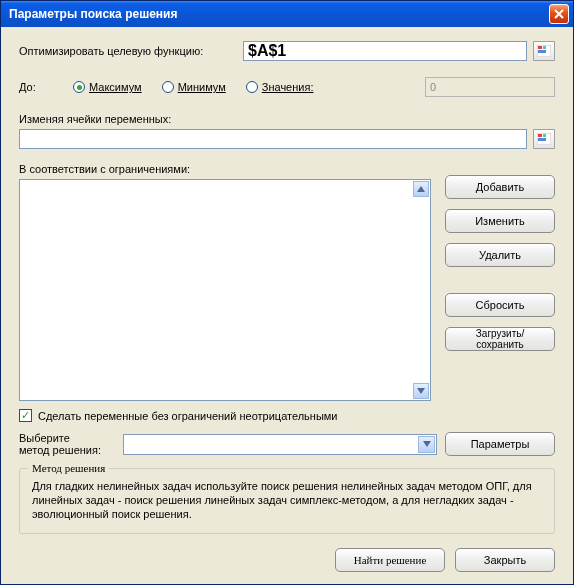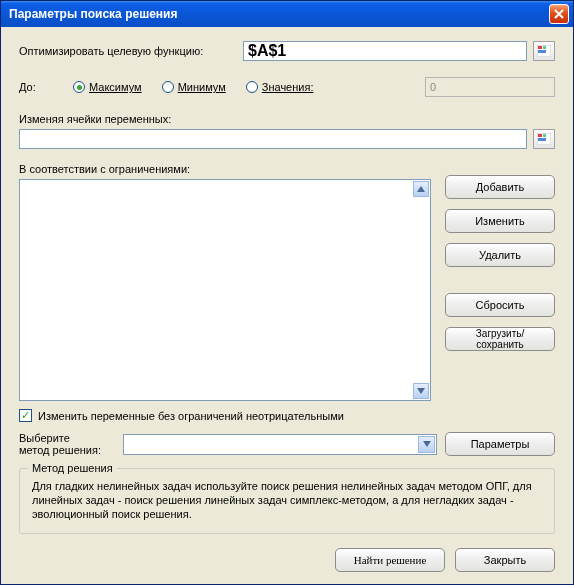--- a/index.html
+++ b/index.html
@@ -109,21 +109,21 @@
   .select-arrow{
     width:17px;height:17px;background:linear-gradient(to bottom,#e5eefc,#b9d1f5);
     border:1px solid #9db8dd;position:absolute;right:1px;top:1px;
     display:flex;align-items:center;justify-content:center;
   }
   .groupbox{
     border:1px solid #d0cdbf;border-radius:3px;
     padding:10px 12px 12px 12px;margin-top:12px;position:relative;
   }
   .groupbox-title{
-    position:absolute;top:-7px;left:8px;background:#ece9d8;padding:0 4px;
+    position:absolute;top:-7px;left:8px;background:#ece9d8;padding:0 4px;font-family:Liberation Serif, serif;
   }
   .bottom-row{display:flex;margin-top:14px;gap:10px;}
   .underline{text-decoration:underline;}
 </style>
 </head>
 <body>
 
 <div class="window">
   <div class="titlebar">
     <span class="title">Параметры поиска решения</span>
@@ -208,21 +208,21 @@
           <button class="btn" style="margin-top:16px;">Сбросить</button>
           <button class="btn" style="font-size:10px;">Загрузить/сохранить</button>
         </div>
       </div>
     </div>
 
     <div class="check-row">
       <span class="checkbox">
           <span class="checkmark">✓</span>
         </span>
-      <span>Изменить переменные без ограничений неотрицательными</span>
+      <span>Сделать переменные без ограничений неотрицательными</span>
     </div>
 
     <div class="row" style="margin-top:10px;align-items:center;gap:8px;">
       <div style="width:96px;line-height:12px;">
         <div>Выберите</div>
         <div>метод решения:</div>
       </div>
       <div class="select">
         <div class="select-arrow">
           <svg width="8" height="6">

